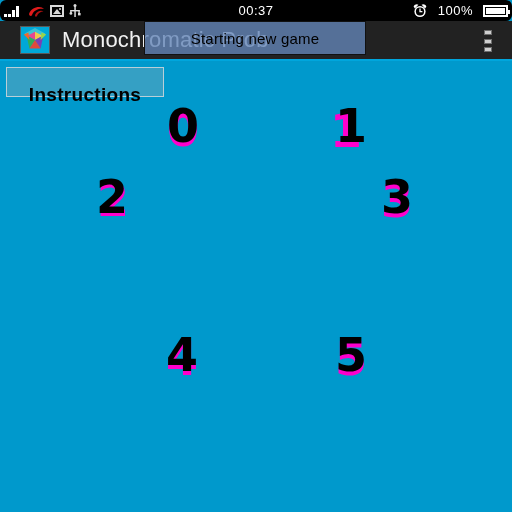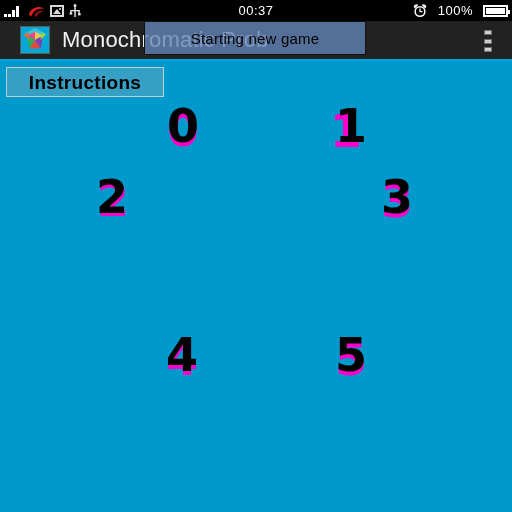--- a/index.html
+++ b/index.html
@@ -19,20 +19,21 @@
   }
 
   
   #status-bar {
     position: absolute;
     left: 0; top: 0;
     width: 512px;
     height: 21px;
     background: #000000;
     color: #ffffff;
+    border-radius: 6px;
   }
   .sb-left {
     position: absolute;
     left: 4px; top: 0;
     height: 21px;
     display: flex;
     align-items: center;
     gap: 5px;
   }
   .sb-right {
@@ -179,21 +180,21 @@
     position: absolute;
     background: #35a0c4;
     border: 1px solid #b8cfd8;
     box-sizing: border-box;
     color: #000000;
     font-size: 19px;
     font-weight: bold;
     text-align: center;
     letter-spacing: 0.3px;
     cursor: pointer;
-    padding: 0;
+    padding: 12px;
     line-height: 30px;
   }
   #btn-instructions {
     left: 6px; top: 67px;
     width: 158px; height: 30px;
   }
   #btn-deal-new {
     left: 378px; top: 67px;
     width: 128px; height: 30px;
   }

